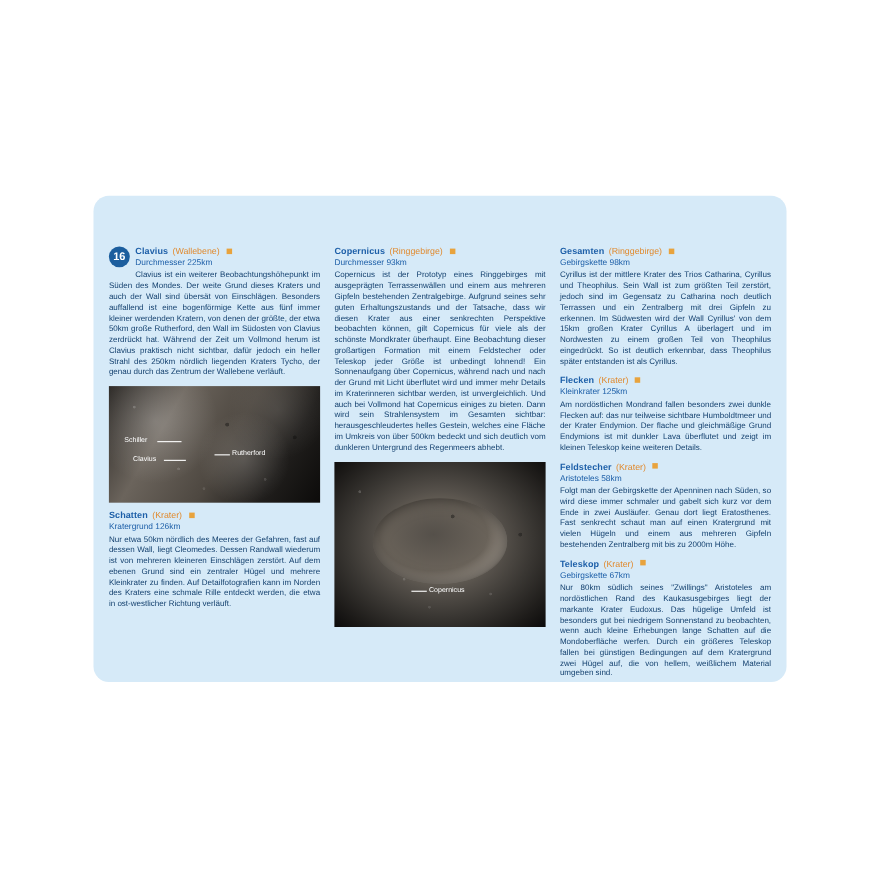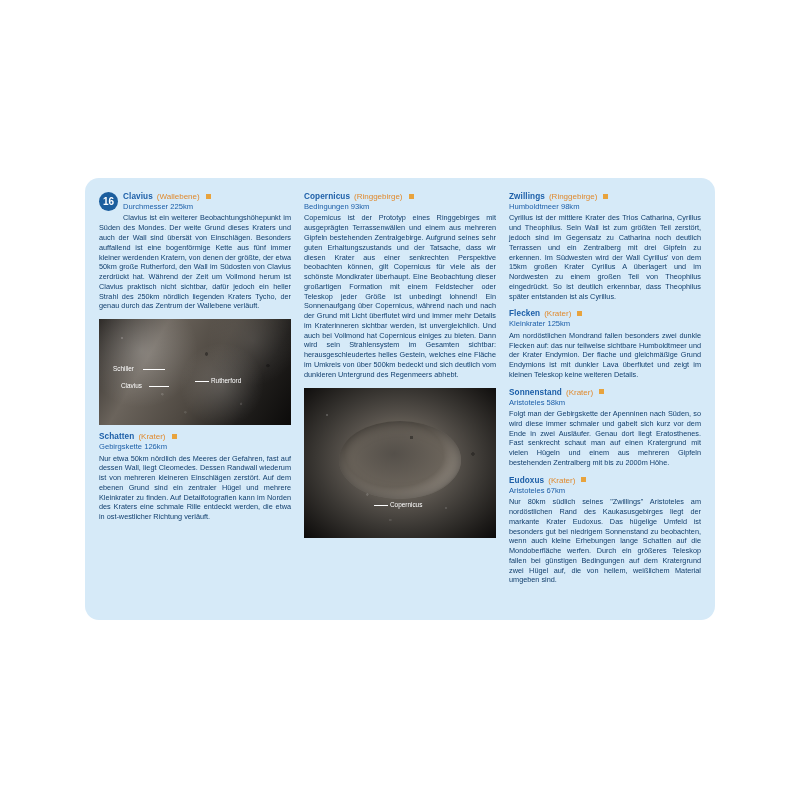--- a/index.html
+++ b/index.html
@@ -21,20 +21,21 @@
     border-radius: 14px;
     box-sizing: border-box;
     padding: 14px 14px 12px 14px;
     overflow: hidden;
   }
 
   .columns {
     display: flex;
     gap: 13px;
     height: 100%;
+    margin-top: 32px;
   }
   .col {
     width: 194px;
     position: relative;
   }
 
   .entry { margin-bottom: 8px; }
 
   .entry-head {
     display: flex;
@@ -190,80 +191,80 @@
         <div class="ph-label lbl-ruther">Rutherford</div>
         <div class="leader" style="left:96px; top:62px; width:14px;"></div>
       </div>
 
       <div class="entry">
         <div class="entry-head">
           <span class="entry-name">Schatten</span>
           <span class="entry-type">(Krater)</span>
           <span class="sq"></span>
         </div>
-        <div class="entry-diam">Gebirgskette 126km</div>
+        <div class="entry-diam">Kratergrund 126km</div>
         <div class="entry-body">Nur etwa 50km nördlich des Meeres der Gefahren, fast auf dessen Wall, liegt Cleomedes. Dessen Randwall wiederum ist von mehreren kleineren Einschlägen zerstört. Auf dem ebenen Grund sind ein zentraler Hügel und mehrere Kleinkrater zu finden. Auf Detailfotografien kann im Norden des Kraters eine schmale Rille entdeckt werden, die etwa in ost-westlicher Richtung verläuft.</div>
       </div>
     </div>
 
     <div class="col">
       <div class="entry">
         <div class="entry-head">
           <span class="entry-name">Copernicus</span>
           <span class="entry-type">(Ringgebirge)</span>
           <span class="sq"></span>
         </div>
-        <div class="entry-diam">Bedingungen 93km</div>
+        <div class="entry-diam">Durchmesser 93km</div>
         <div class="entry-body">Copernicus ist der Prototyp eines Ringgebirges mit ausgeprägten Terrassenwällen und einem aus mehreren Gipfeln bestehenden Zentralgebirge. Aufgrund seines sehr guten Erhaltungszustands und der Tatsache, dass wir diesen Krater aus einer senkrechten Perspektive beobachten können, gilt Copernicus für viele als der schönste Mondkrater überhaupt. Eine Beobachtung dieser großartigen Formation mit einem Feldstecher oder Teleskop jeder Größe ist unbedingt lohnend! Ein Sonnenaufgang über Copernicus, während nach und nach der Grund mit Licht überflutet wird und immer mehr Details im Kraterinneren sichtbar werden, ist unvergleichlich. Und auch bei Vollmond hat Copernicus einiges zu bieten. Dann wird sein Strahlensystem im Gesamten sichtbar: herausgeschleudertes helles Gestein, welches eine Fläche im Umkreis von über 500km bedeckt und sich deutlich vom dunkleren Untergrund des Regenmeers abhebt.</div>
       </div>
 
       <div class="photo copernicus">
         <div class="crater-ring"></div>
         <div class="speckle"></div>
         <div class="ph-label lbl-copern">Copernicus</div>
         <div class="leader" style="left:70px; top:117px; width:14px;"></div>
       </div>
     </div>
 
     <div class="col">
       <div class="entry">
         <div class="entry-head">
-          <span class="entry-name">Zwillings</span>
+          <span class="entry-name">Gesamten</span>
           <span class="entry-type">(Ringgebirge)</span>
           <span class="sq"></span>
         </div>
-        <div class="entry-diam">Humboldtmeer 98km</div>
+        <div class="entry-diam">Gebirgskette 98km</div>
         <div class="entry-body">Cyrillus ist der mittlere Krater des Trios Catharina, Cyrillus und Theophilus. Sein Wall ist zum größten Teil zerstört, jedoch sind im Gegensatz zu Catharina noch deutlich Terrassen und ein Zentralberg mit drei Gipfeln zu erkennen. Im Südwesten wird der Wall Cyrillus' von dem 15km großen Krater Cyrillus A überlagert und im Nordwesten zu einem großen Teil von Theophilus eingedrückt. So ist deutlich erkennbar, dass Theophilus später entstanden ist als Cyrillus.</div>
       </div>
 
       <div class="entry">
         <div class="entry-head">
           <span class="entry-name">Flecken</span>
           <span class="entry-type">(Krater)</span>
           <span class="sq"></span>
         </div>
         <div class="entry-diam">Kleinkrater 125km</div>
         <div class="entry-body">Am nordöstlichen Mondrand fallen besonders zwei dunkle Flecken auf: das nur teilweise sichtbare Humboldtmeer und der Krater Endymion. Der flache und gleichmäßige Grund Endymions ist mit dunkler Lava überflutet und zeigt im kleinen Teleskop keine weiteren Details.</div>
       </div>
 
       <div class="entry">
         <div class="entry-head">
-          <span class="entry-name">Sonnenstand</span>
+          <span class="entry-name">Feldstecher</span>
           <span class="entry-type">(Krater)</span>
           <span class="sq"></span>
         </div>
         <div class="entry-diam">Aristoteles 58km</div>
         <div class="entry-body">Folgt man der Gebirgskette der Apenninen nach Süden, so wird diese immer schmaler und gabelt sich kurz vor dem Ende in zwei Ausläufer. Genau dort liegt Eratosthenes. Fast senkrecht schaut man auf einen Kratergrund mit vielen Hügeln und einem aus mehreren Gipfeln bestehenden Zentralberg mit bis zu 2000m Höhe.</div>
       </div>
 
       <div class="entry">
         <div class="entry-head">
-          <span class="entry-name">Eudoxus</span>
-          <span class="entry-type">(Krater)</span>
-          <span class="sq"></span>
-        </div>
-        <div class="entry-diam">Aristoteles 67km</div>
+          <span class="entry-name">Teleskop</span>
+          <span class="entry-type">(Krater)</span>
+          <span class="sq"></span>
+        </div>
+        <div class="entry-diam">Gebirgskette 67km</div>
         <div class="entry-body">Nur 80km südlich seines "Zwillings" Aristoteles am nordöstlichen Rand des Kaukasusgebirges liegt der markante Krater Eudoxus. Das hügelige Umfeld ist besonders gut bei niedrigem Sonnenstand zu beobachten, wenn auch kleine Erhebungen lange Schatten auf die Mondoberfläche werfen. Durch ein größeres Teleskop fallen bei günstigen Bedingungen auf dem Kratergrund zwei Hügel auf, die von hellem, weißlichem Material umgeben sind.</div>
       </div>
     </div>
 
   </div>
 </div>
 
 </body></html>

